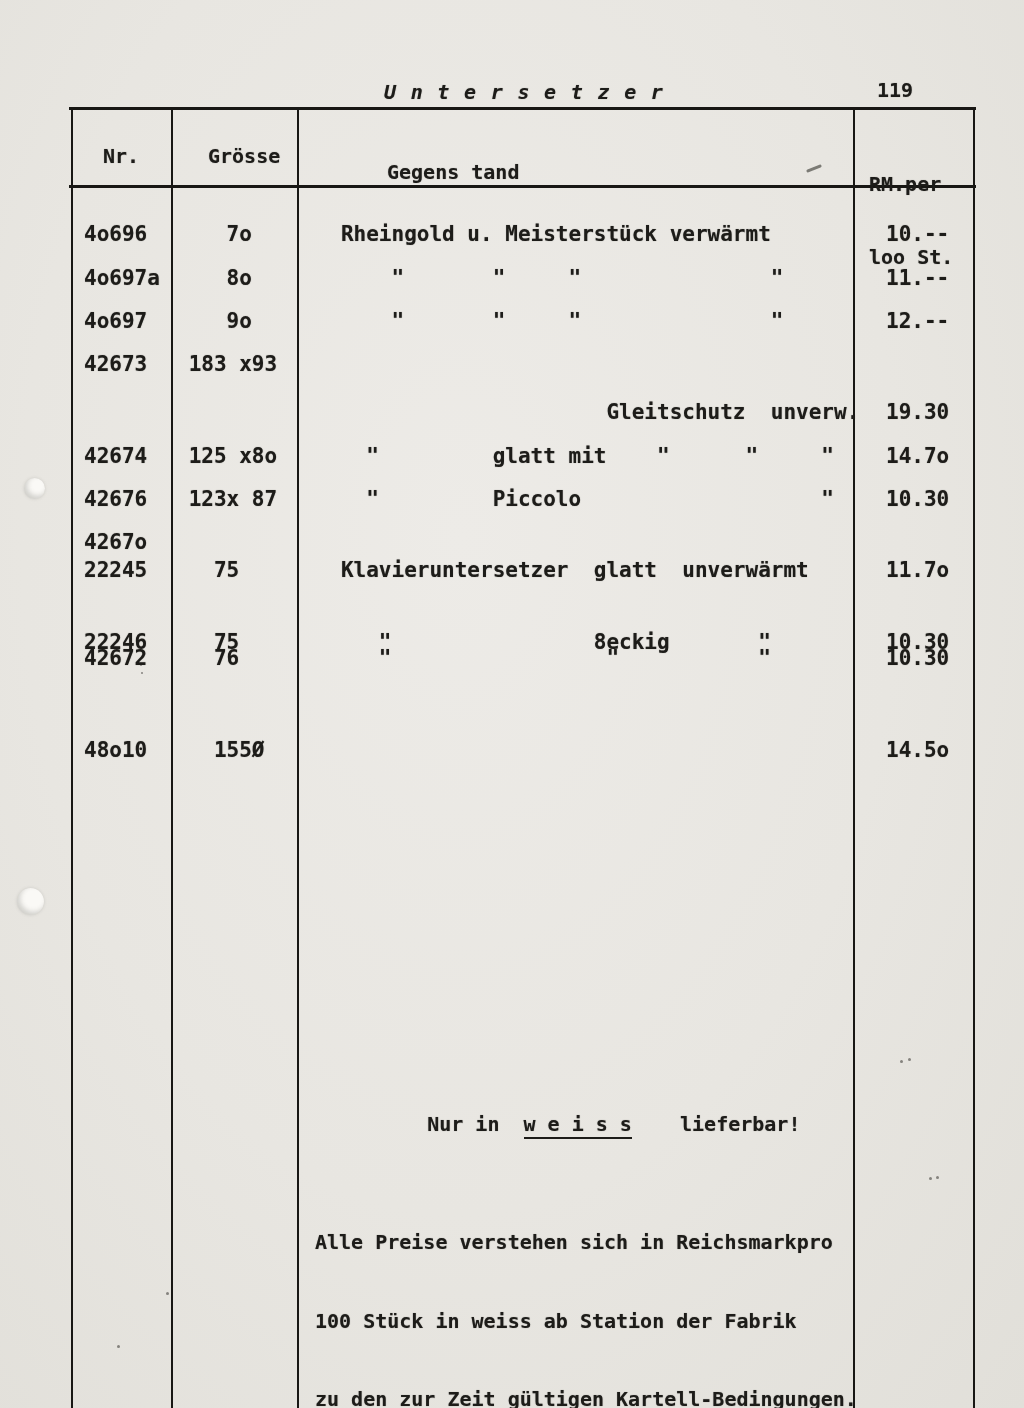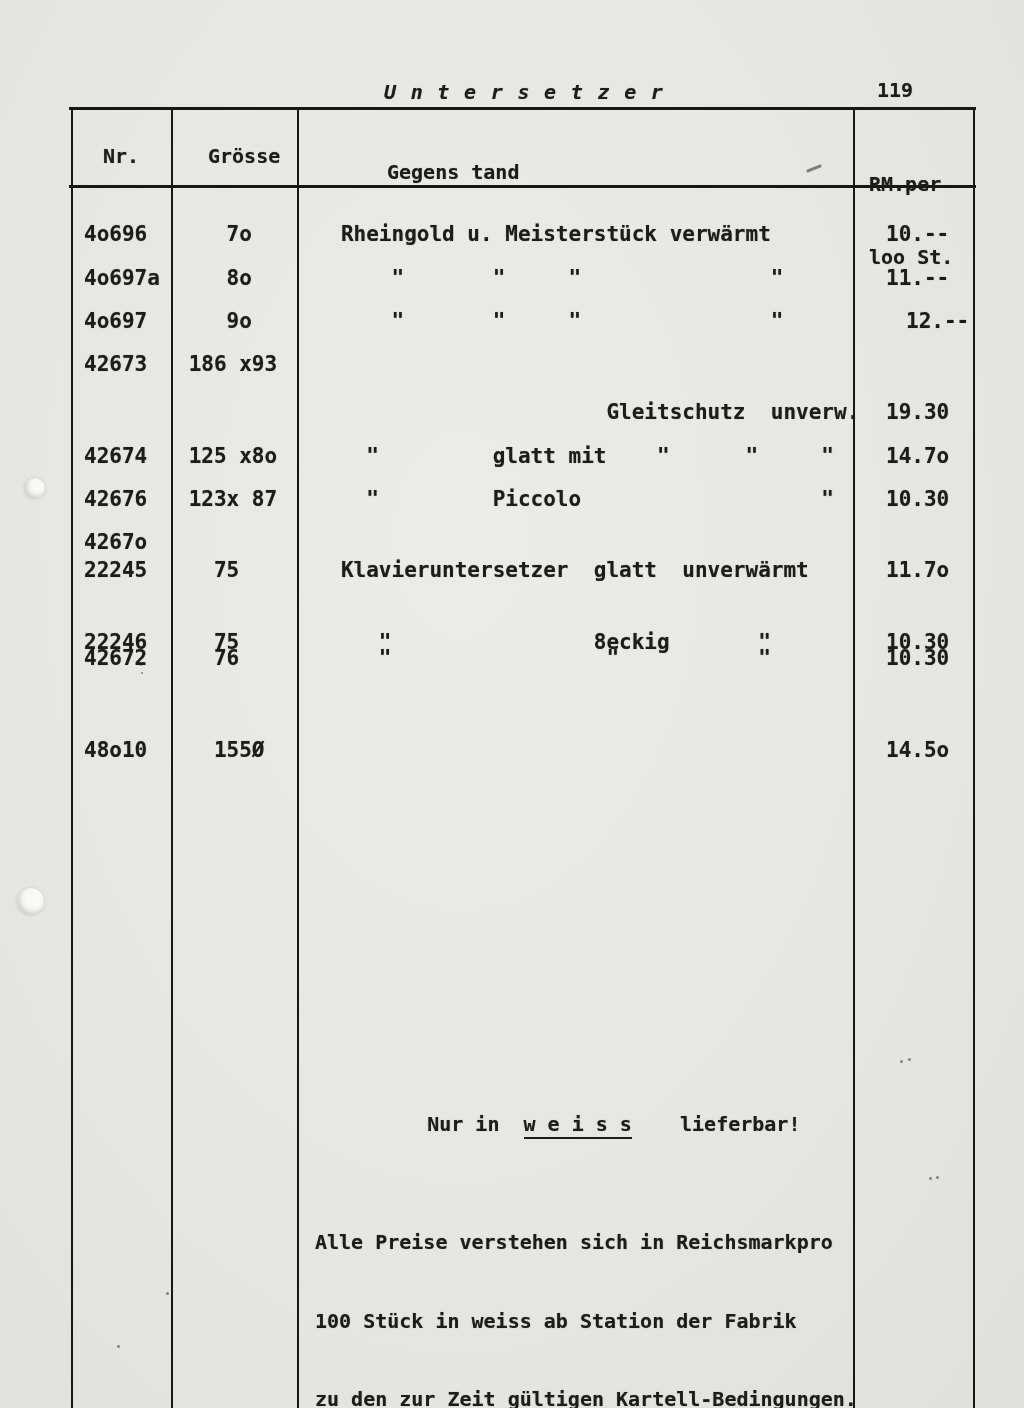--- a/index.html
+++ b/index.html
@@ -70,25 +70,25 @@
         <div class="row" style="top: 262px;">
           <span class="cell" style="left: 84px;">4o697a</span>
           <span class="cell" style="left: 176px;">    8o</span>
           <span class="cell" style="left: 303px;">       "       "     "               "</span>
           <span class="cell" style="left: 886px;">11.--</span>
         </div>
         <div class="row" style="top: 305px;">
           <span class="cell" style="left: 84px;">4o697</span>
           <span class="cell" style="left: 176px;">    9o</span>
           <span class="cell" style="left: 303px;">       "       "     "               "</span>
-          <span class="cell" style="left: 886px; margin-left: 20px;">12.--</span>
+          <span class="cell" style="left: 886px;">12.--</span>
         </div>
         <div class="row" style="top: 348px;">
           <span class="cell" style="left: 84px;">42673</span>
-          <span class="cell" style="left: 176px;"> 186 x93</span>
+          <span class="cell" style="left: 176px;"> 183 x93</span>
         </div>
         <div class="row" style="top: 396px;">
           <span class="cell" style="left: 303px;">                        Gleitschutz  unverw.</span>
           <span class="cell" style="left: 886px;">19.30</span>
         </div>
         <div class="row" style="top: 440px;">
           <span class="cell" style="left: 84px;">42674</span>
           <span class="cell" style="left: 176px;"> 125 x8o</span>
           <span class="cell" style="left: 303px;">     "         glatt mit    "      "     "</span>
           <span class="cell" style="left: 886px;">14.7o</span>

